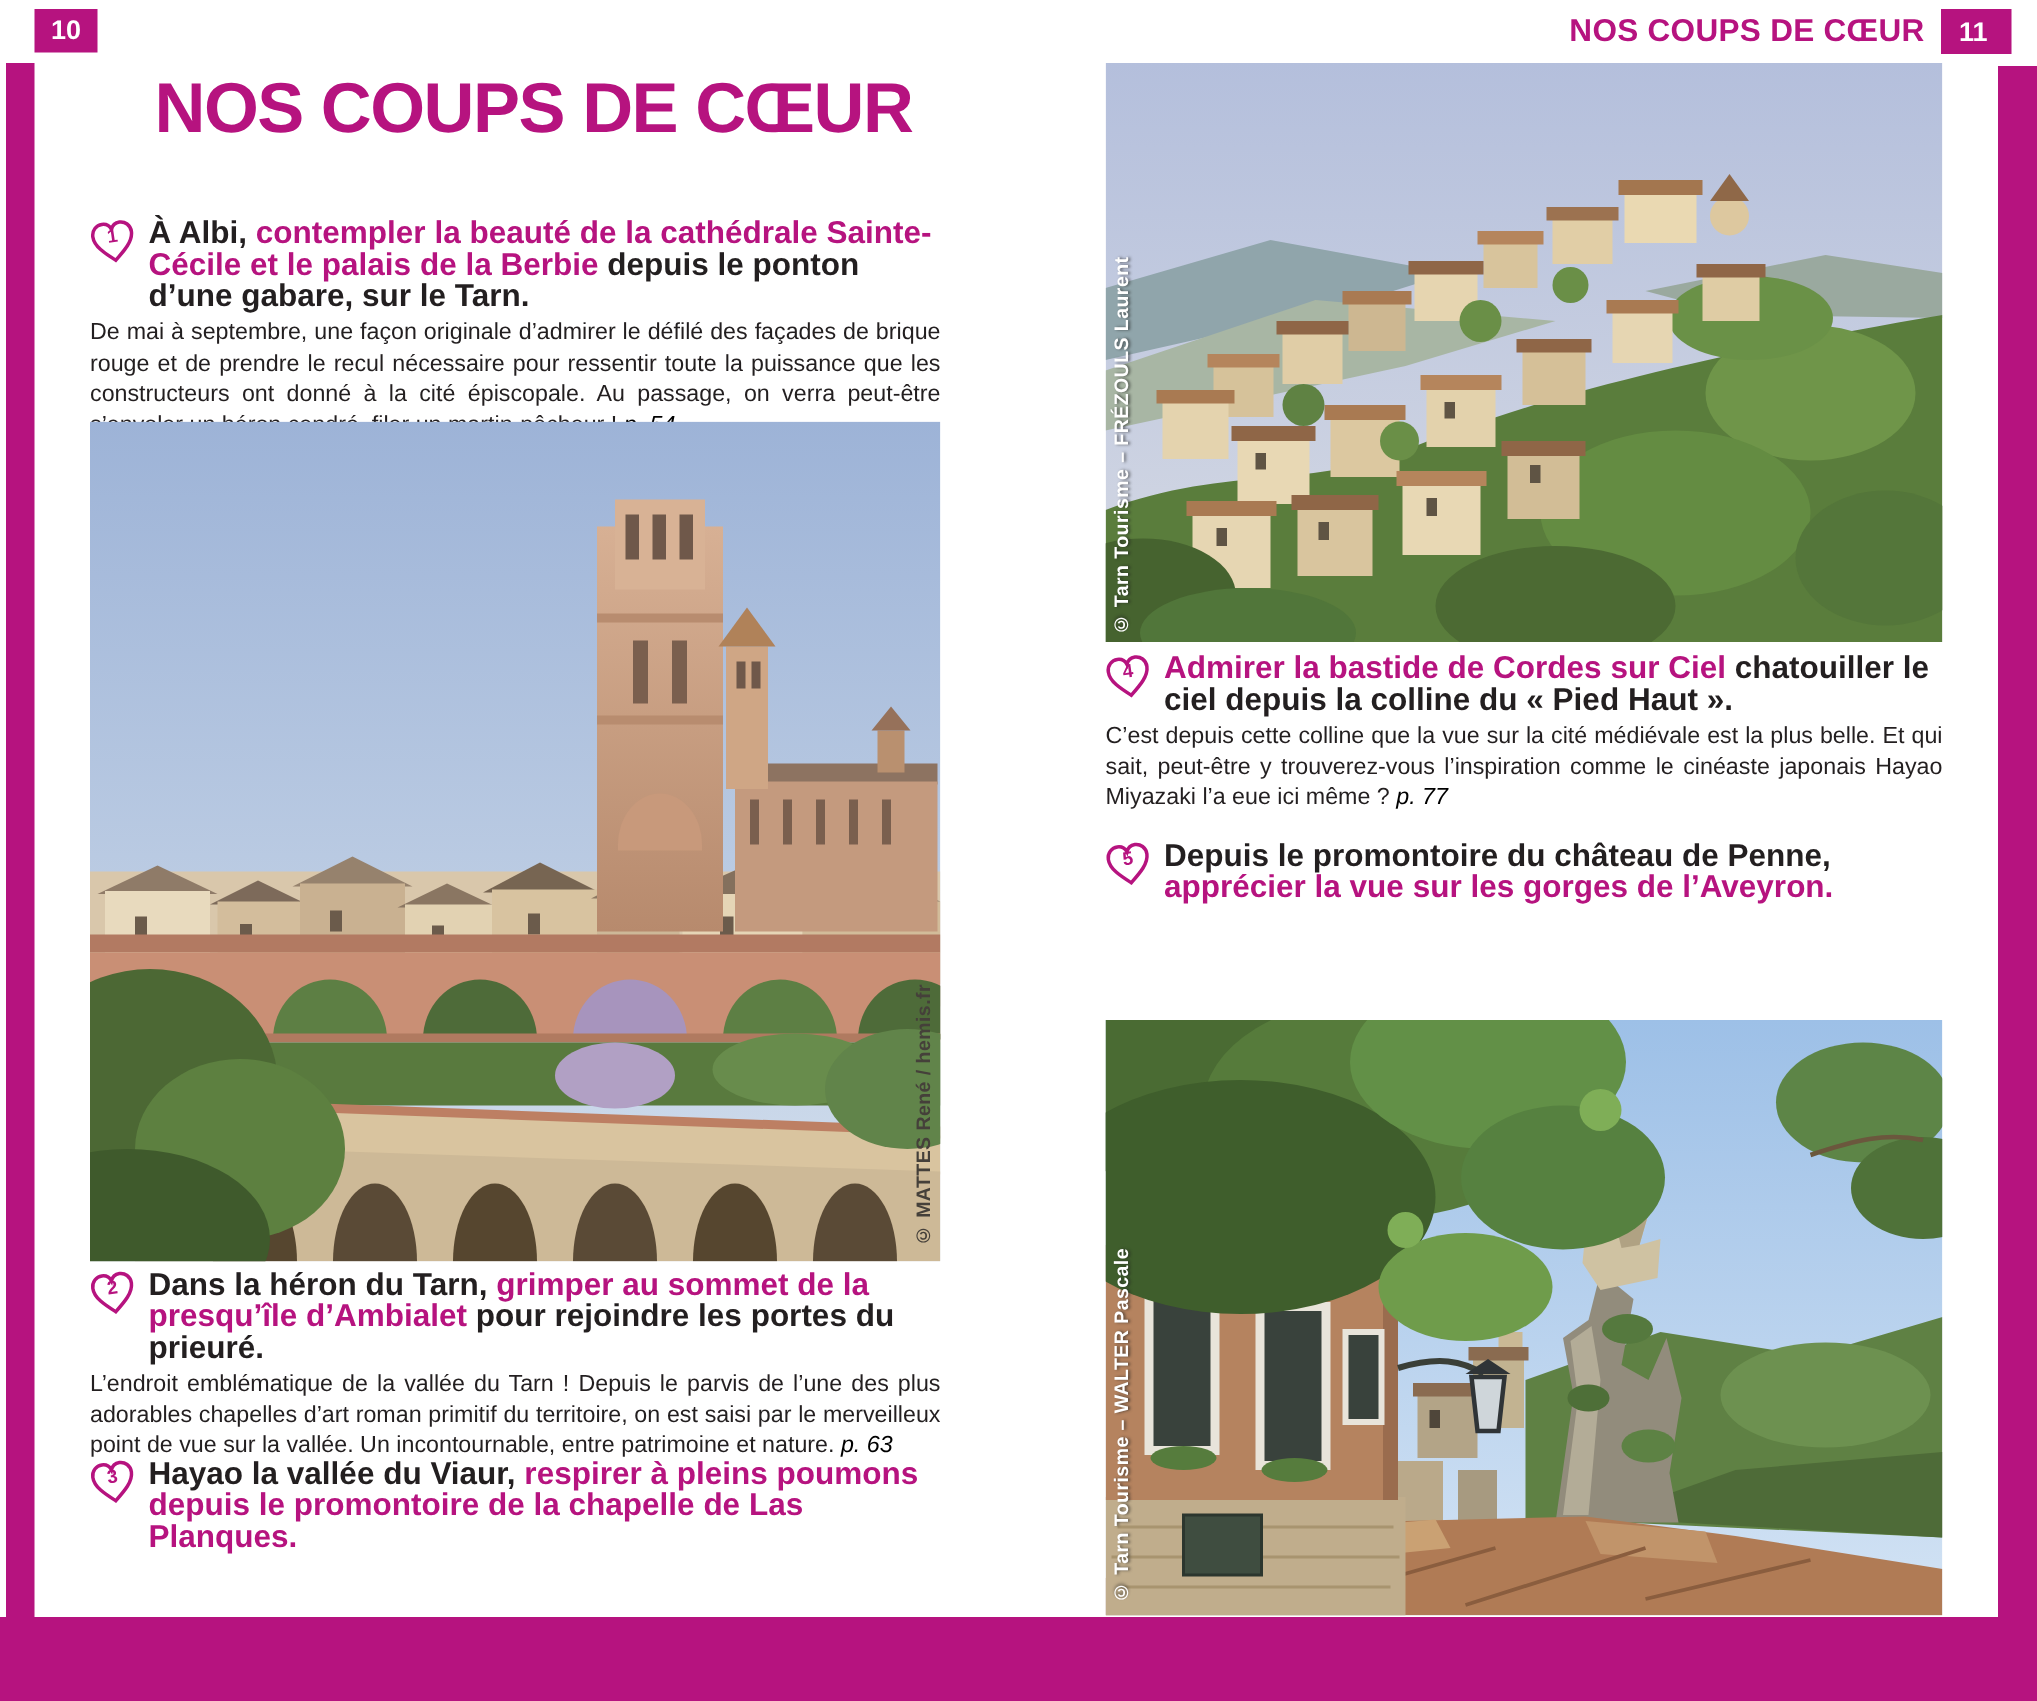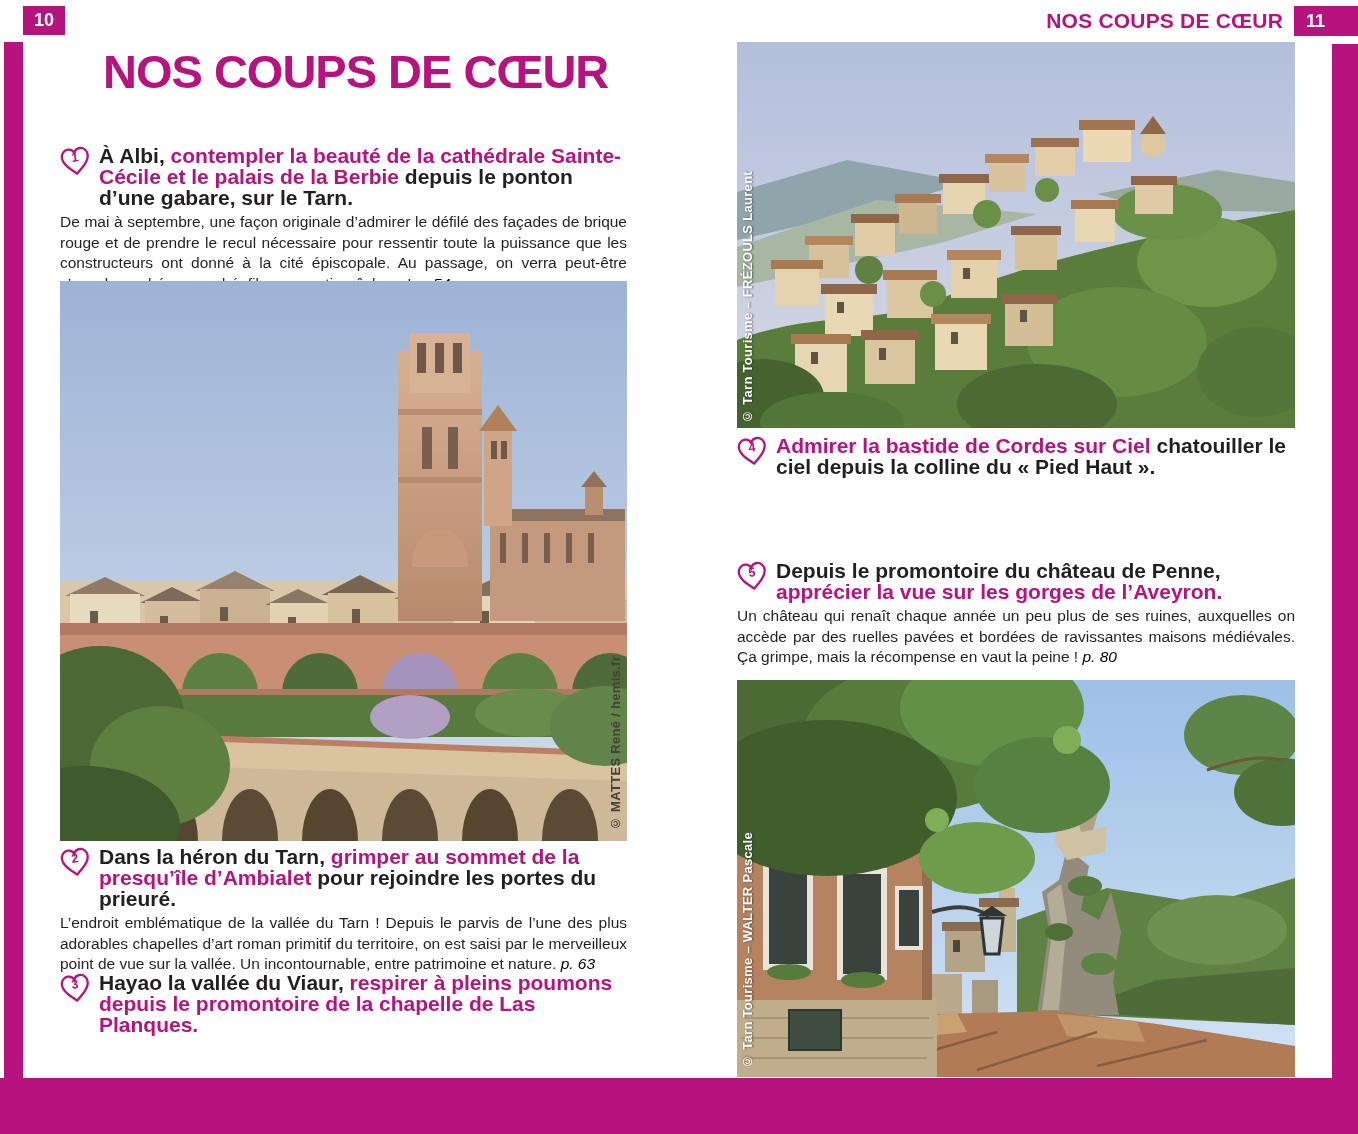--- a/index.html
+++ b/index.html
@@ -8,21 +8,21 @@
 
   .spread { position:relative; width:1358px; height:1134px; background:#ffffff; overflow:hidden; color:#231f20; }
 
   
   .bar-left   { position:absolute; left:4px;  top:42px;  width:19px;  height:1092px; background:#b6137f; }
   .bar-right  { position:absolute; left:1332px; top:44px; width:26px; height:1090px; background:#b6137f; }
   .bar-bottom { position:absolute; left:0; top:1078px; width:1358px; height:56px; background:#b6137f; }
   .tab { position:absolute; background:#b6137f; color:#ffffff; font-weight:bold; font-size:18px;
          display:flex; align-items:center; justify-content:center; }
   .tab-left  { left:23px; top:6px; width:42px; height:29px; }
-  .tab-right { left:1294px; top:6px; width:64px; height:30px; justify-content:flex-start; padding-left:12px; }
+  .tab-right { left:1294px; top:6px; width:47px; height:30px; justify-content:flex-start; padding-left:12px; }
 
   .running-header { position:absolute; top:9px; right:75px; font-size:21px; font-weight:bold; color:#b6137f; letter-spacing:.2px; }
 
   
   .col { position:absolute; top:0; height:1134px; }
   .col-left  { left:60px;  width:567px; }
   .col-right { left:737px; width:558px; }
 
   .page-title { position:absolute; top:48px; left:43px; font-size:47px; font-weight:bold; color:#b6137f;
                 letter-spacing:-1px; line-height:1; white-space:nowrap; }
@@ -295,33 +295,33 @@
     <div class="item item-4">
       <div class="item-head">
         <span class="heart-wrap">
           <svg viewBox="0 0 32 31">
             <path d="M16 28 C9.2 22.2 2.6 16.6 2.6 9.9 C2.6 5.3 6.1 2.3 9.9 2.3 C12.9 2.3 15.1 4.2 16 6.6 C16.9 4.2 19.1 2.3 22.1 2.3 C25.9 2.3 29.4 5.3 29.4 9.9 C29.4 16.6 22.8 22.2 16 28 Z" fill="#ffffff" stroke="#b6137f" stroke-width="2.4"></path>
             <text x="16" y="15.5" text-anchor="middle" font-size="13" font-weight="bold" fill="#b6137f">4</text>
           </svg>
         </span>
         <p class="item-title"><span class="t-accent">Admirer la bastide de Cordes sur Ciel </span><span>chatouiller le ciel depuis la colline du « Pied Haut ».</span></p>
       </div>
+      <p class="item-body"><span>C’est depuis cette colline que la vue sur la cité médiévale est la plus belle. Et qui sait, peut-être y trouverez-vous l’inspiration comme le cinéaste japonais Hayao Miyazaki l’a eue ici même ?</span> <span class="page-ref">p. 77</span></p>
     </div>
 
     <div class="item item-5">
       <div class="item-head">
         <span class="heart-wrap">
           <svg viewBox="0 0 32 31">
             <path d="M16 28 C9.2 22.2 2.6 16.6 2.6 9.9 C2.6 5.3 6.1 2.3 9.9 2.3 C12.9 2.3 15.1 4.2 16 6.6 C16.9 4.2 19.1 2.3 22.1 2.3 C25.9 2.3 29.4 5.3 29.4 9.9 C29.4 16.6 22.8 22.2 16 28 Z" fill="#ffffff" stroke="#b6137f" stroke-width="2.4"></path>
             <text x="16" y="15.5" text-anchor="middle" font-size="13" font-weight="bold" fill="#b6137f">5</text>
           </svg>
         </span>
         <p class="item-title"><span>Depuis le promontoire du château de Penne, </span><span class="t-accent">apprécier la vue sur les gorges de l’Aveyron.</span></p>
       </div>
-      <p class="item-body"><span>Un château qui renaît chaque année un peu plus de ses ruines, auxquelles on accède par des ruelles pavées et bordées de ravissantes maisons médiévales. Ça grimpe, mais la récompense en vaut la peine !</span> <span class="page-ref">p. 80</span></p>
     </div>
 
     <div class="photo photo-penne">
       <svg viewBox="0 0 558 397" preserveAspectRatio="none">
         <defs>
           <linearGradient id="skyP" x1="0" y1="0" x2="0" y2="1">
             <stop offset="0" stop-color="#9dc0e7"></stop>
               <stop offset="1" stop-color="#d3e3f4"></stop>
           </linearGradient>
         </defs>

